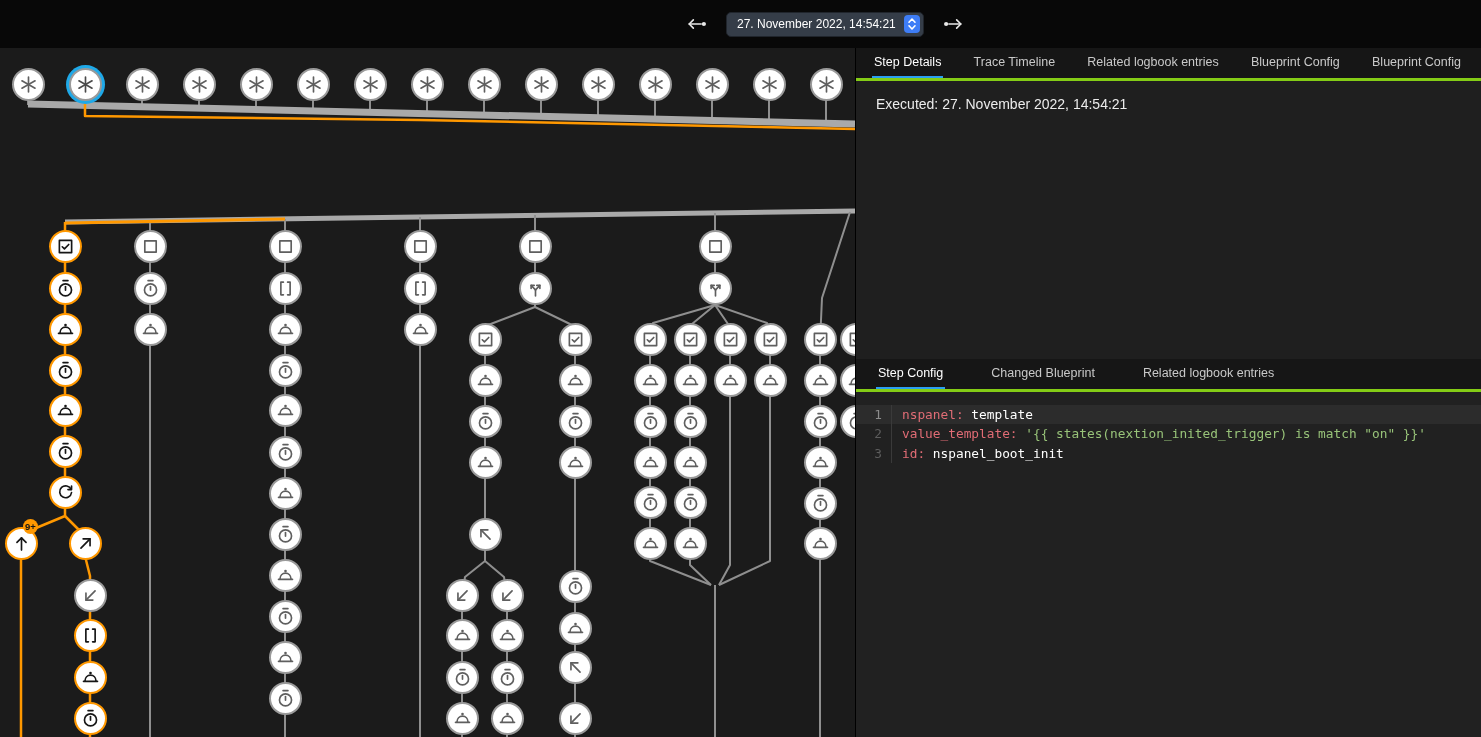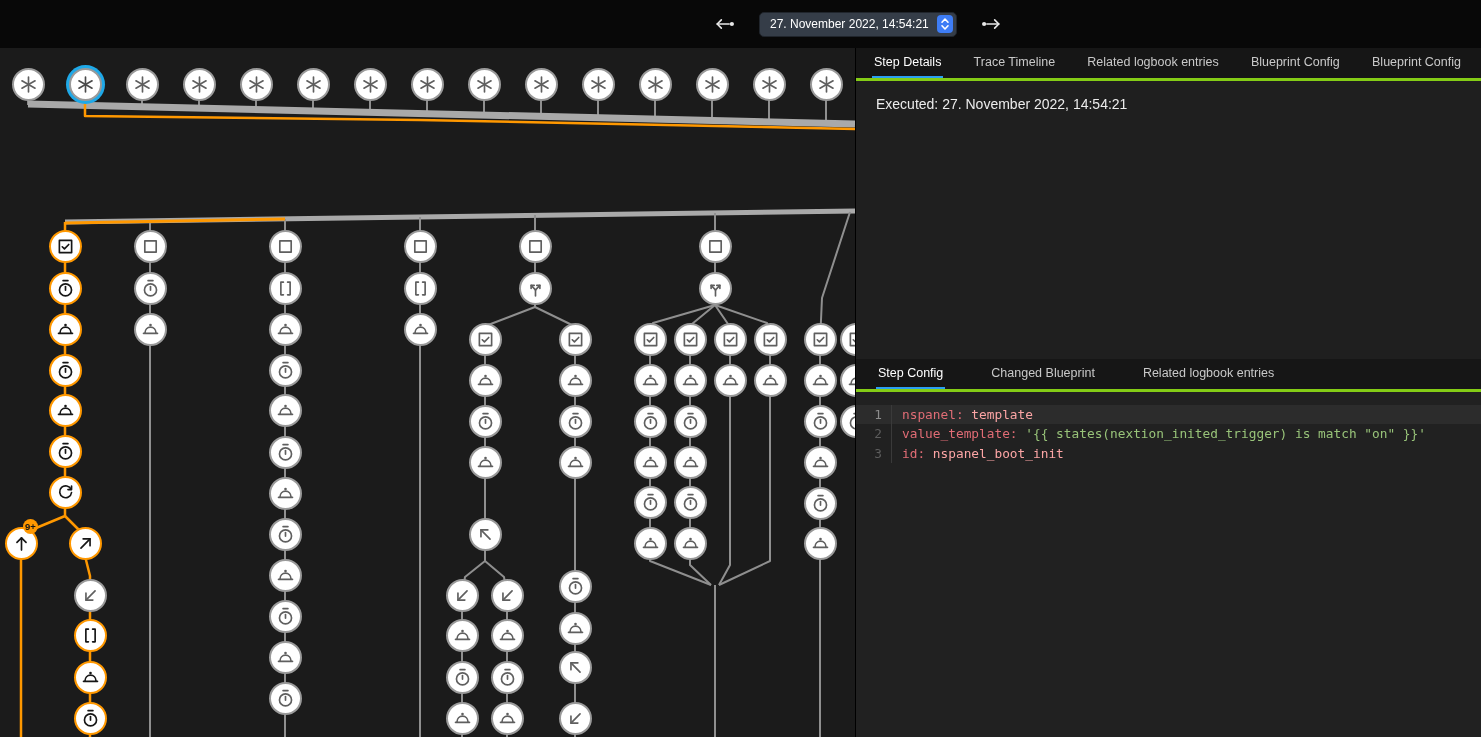--- a/index.html
+++ b/index.html
@@ -1,21 +1,21 @@
 <!DOCTYPE html>
 <html><head>
 <meta charset="utf-8">
 <style>
   html,body{margin:0;padding:0;background:#000;}
   #app{position:relative;width:1481px;height:737px;overflow:hidden;background:#1b1b1b;
        font-family:"Liberation Sans",sans-serif;-webkit-font-smoothing:antialiased;}
 
   
   #topbar{position:absolute;top:0;left:0;width:100%;height:48px;background:#080808;z-index:6;}
-  .runnav{position:absolute;left:712px;top:11px;display:flex;align-items:center;gap:21px;}
+  .runnav{position:absolute;left:684px;top:11px;display:flex;align-items:center;gap:16px;}
   .navbtn{width:26px;height:26px;background:none;border:none;padding:0;color:#e8e8e8;
           display:flex;align-items:center;justify-content:center;cursor:pointer;}
   .runselect{height:23px;display:flex;align-items:center;gap:8px;background:#353d48;
              border:1px solid #20252c;border-radius:5px;padding:0 3px 0 10px;color:#fff;
              font-size:12px;cursor:pointer;white-space:nowrap;}
   .stepper{width:16px;height:18px;border-radius:4px;background:#3e7df6;display:flex;
            flex-direction:column;align-items:center;justify-content:center;gap:1px;flex:none;}
 
   
   #graph{position:absolute;top:0;left:0;width:855px;height:737px;overflow:hidden;background:#1b1b1b;}
@@ -44,21 +44,21 @@
   .codearea{flex:1;background:#212121;font-family:"DejaVu Sans Mono",monospace;
             font-size:12.8px;padding-top:13px;overflow:hidden;}
   .codeline{display:flex;height:19.3px;line-height:19.3px;}
   .codeline.active{background:#2c2c2c;}
   .gut{width:26px;flex:none;text-align:right;padding-right:9px;color:#5d5d5d;
        border-right:1px solid #3a3a3a;}
   .codeline.active .gut{color:#8d8d8d;}
   .codetext{padding-left:10px;white-space:pre;}
   .tok-key{color:#e06c75;}
   .tok-str{color:#98c379;}
-  .tok-text{color:#fca5a5;}
+  .tok-text{color:#ffffff;}
 </style>
 </head>
 <body>
 
 <div id="app">
 
   <div id="graph">
       <svg class="edges" width="855" height="737">
         <polyline points="28,97 28,105" fill="none" stroke="#8f8f8f" stroke-width="2" stroke-linejoin="round"></polyline>
         <polyline points="142,97 142,107" fill="none" stroke="#8f8f8f" stroke-width="2" stroke-linejoin="round"></polyline>

